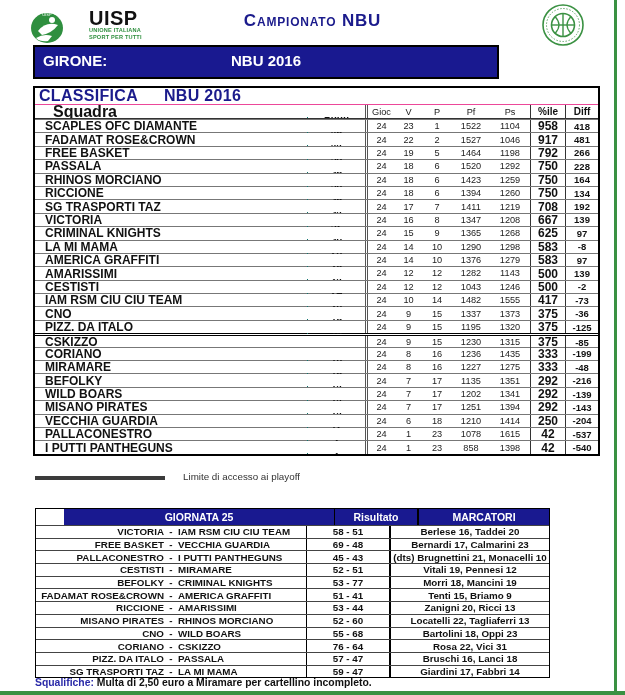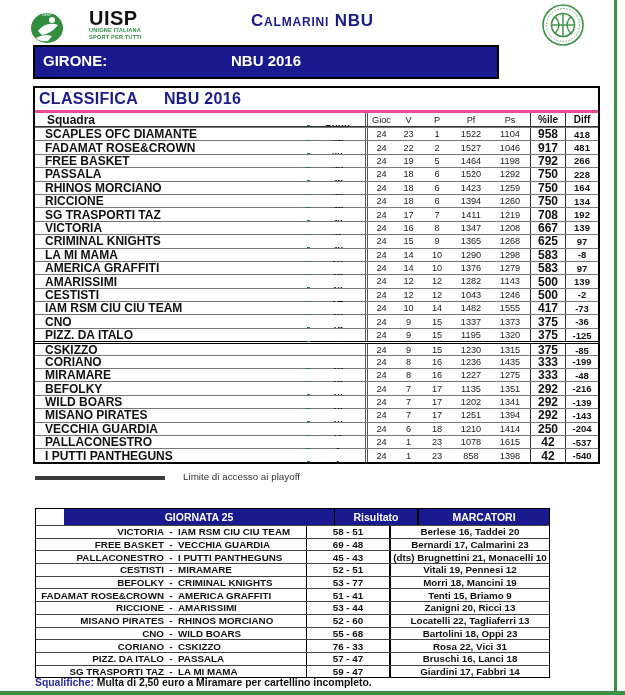--- a/index.html
+++ b/index.html
@@ -19,37 +19,37 @@
   
   .girone-bar { position:absolute; left:33px; top:45px; width:466px; height:34px;
     background:#191990; border:2px solid #000; }
   .girone-label { position:absolute; left:8px; top:5px; color:#fff; font-weight:bold; font-size:15px; }
   .girone-value { position:absolute; left:0; top:5px; width:100%; text-align:center;
     color:#fff; font-weight:bold; font-size:15px; }
 
   
   .classifica-box { position:absolute; left:33px; top:86px; width:567px;
     border:2px solid #000; background:#fff; }
-  .classifica-title { height:25px; border-bottom:3px solid #ec4899; padding-left:4px;
+  .classifica-title { height:17px; border-bottom:1px solid #ec4899; padding-left:4px;
     display:flex; align-items:center; gap:26px;
     font-size:16px; font-weight:bold; color:#1b1b8c; letter-spacing:0.3px; }
   .sheader, .srow { display:grid;
     grid-template-columns:272px 58px 30px 27px 30px 38px 40px 35px auto;
     align-items:stretch; }
   .sheader { height:14px; border-bottom:1px solid #333; }
   .srow { height:13.4px; border-top:1px solid #777; }
   .srow.cutoff { border-top:3px double #000; }
   .cell { display:flex; align-items:center; justify-content:center; overflow:hidden; white-space:nowrap; }
   .c-team { justify-content:flex-start; padding-left:10px; font-weight:bold; font-size:12px; }
-  .c-punti { font-weight:bold; font-size:10px; border-left:3px solid #0f766e;margin-top:12px; }
+  .c-punti { font-weight:bold; font-size:10px; border-left:1px solid #0f766e;margin-top:12px; }
   .c-stat  { font-size:9.2px; color:#222; }
   .c-gioc  { border-left:3px double #555; }
   .c-perc  { font-weight:bold; font-size:12px; border-left:1px solid #333; }
   .c-diff  { font-weight:bold; font-size:9.5px; border-left:1px solid #333; }
-  .h-squadra { justify-content:flex-start; padding-left:12px; font-weight:bold; font-size:12px; }
+  .h-squadra { justify-content:flex-start; padding-left:18px; font-weight:bold; font-size:16px; }
   .h-b { font-weight:bold; font-size:10px; }
   .h-n { font-size:9.2px; color:#222; }
 
   
   .playoff-legend { position:absolute; left:35px; top:470px; width:540px; height:16px; }
   .playoff-line { position:absolute; left:0; top:6px; width:130px; height:4px; background:#3b3b3b; }
   .playoff-text { position:absolute; left:148px; top:1px; font-size:9.8px; color:#333; }
 
   
   .giornata { position:absolute; left:35px; top:508px; width:515px; border:1px solid #000; }
@@ -93,21 +93,21 @@
         <circle cx="24" cy="13" r="3" fill="#fff"></circle>
         <text x="19" y="9" font-size="4" fill="#fff" text-anchor="middle" font-family="Liberation Sans, sans-serif">UISP</text>
       </svg>
     </span>
     <span class="uisp-text">
       <div class="uisp-name">UISP</div>
       <div class="uisp-sub">UNIONE ITALIANA</div>
       <div class="uisp-sub">SPORT PER TUTTI</div>
     </span>
   </div>
-  <div class="main-title">Calmarini NBU</div>
+  <div class="main-title">Campionato NBU</div>
   <div class="right-emblem">
     <svg width="47" height="47" viewBox="0 0 47 47">
       <circle cx="23" cy="24" r="20" fill="#fff" stroke="#3a9142" stroke-width="1.6"></circle>
       <circle cx="23" cy="24" r="16.5" fill="none" stroke="#3a9142" stroke-width="0.8" stroke-dasharray="1.5,1.6"></circle>
       <circle cx="23" cy="24" r="11.5" fill="#fff" stroke="#3a9142" stroke-width="1.6"></circle>
       <line x1="23" y1="12.5" x2="23" y2="35.5" stroke="#3a9142" stroke-width="1.4"></line>
       <line x1="11.5" y1="24" x2="34.5" y2="24" stroke="#3a9142" stroke-width="1.4"></line>
       <path d="M15 15.5 Q23 24 15 32.5" fill="none" stroke="#3a9142" stroke-width="1.2"></path>
       <path d="M31 15.5 Q23 24 31 32.5" fill="none" stroke="#3a9142" stroke-width="1.2"></path>
     </svg>
@@ -506,21 +506,21 @@
         </div>
         <div class="g-res">55 - 68</div>
         <div class="g-marc">Bartolini 18, Oppi 23</div>
       </div>
       <div class="grow">
         <div class="g-match">
           <div class="g-home">CORIANO</div>
           <div class="g-dash">-</div>
           <div class="g-away">CSKIZZO</div>
         </div>
-        <div class="g-res">76 - 33</div>
+        <div class="g-res">76 - 64</div>
         <div class="g-marc">Rosa 22, Vici 31</div>
       </div>
       <div class="grow">
         <div class="g-match">
           <div class="g-home">PIZZ. DA ITALO</div>
           <div class="g-dash">-</div>
           <div class="g-away">PASSALA</div>
         </div>
         <div class="g-res">57 - 47</div>
         <div class="g-marc">Bruschi 16, Lanci 18</div>

